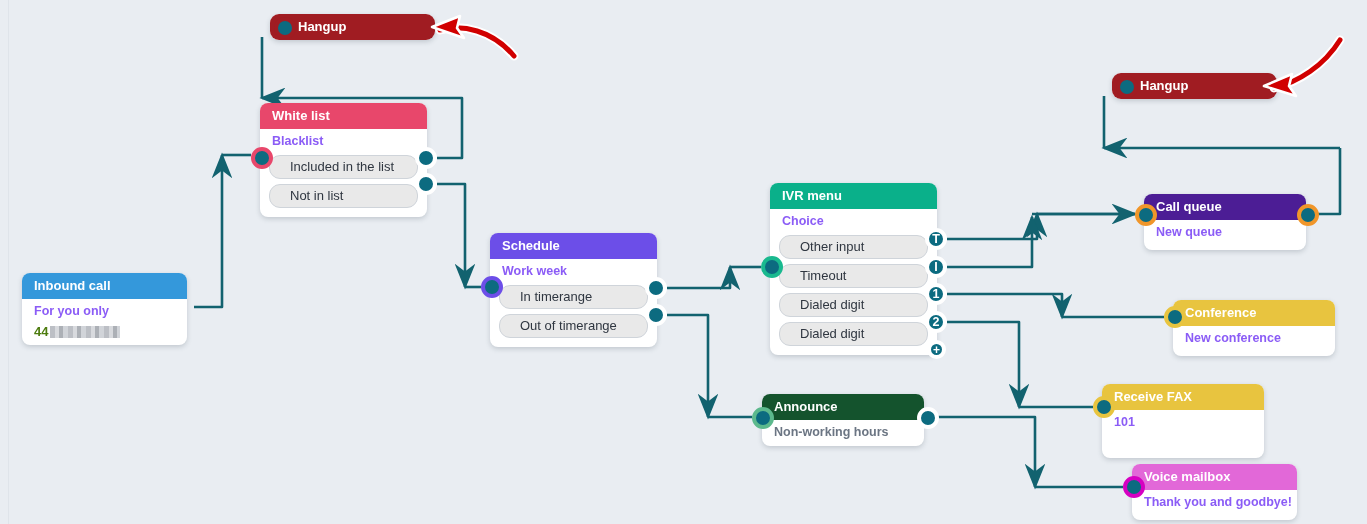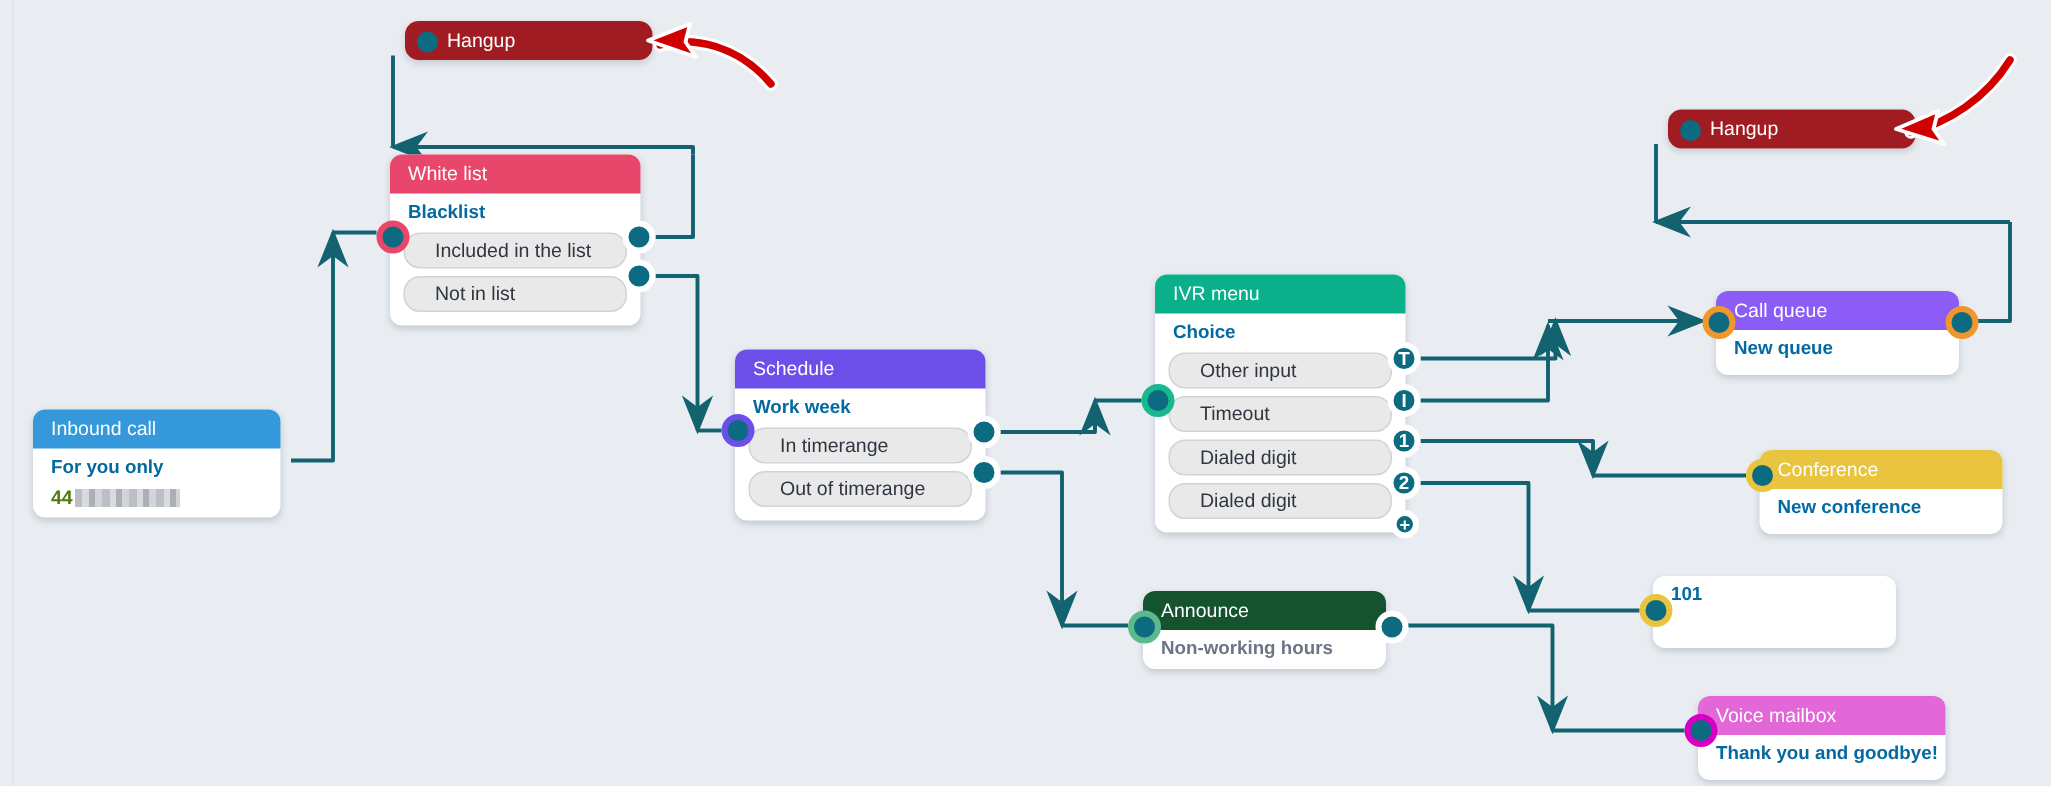--- a/index.html
+++ b/index.html
@@ -18,28 +18,28 @@
   .node{
     position:absolute;
     border-radius:8px;
     background:#ffffff;
     box-shadow:0 2px 5px rgba(60,72,88,.22);
     overflow:visible;
   }
   .node .hdr{
     border-radius:8px 8px 0 0;
     color:#ffffff;
-    font-weight:normal;
+    font-weight:bold;
     font-size:13px;
     padding:5px 10px 5px 28px;
     line-height:16px;
     white-space:nowrap;
   }
   .node .sub{
-    color:#0369a1;
+    color:#8b5cf6;
     font-size:12.5px;
     font-weight:bold;
     padding:5px 10px 6px 12px;
     line-height:15px;
     white-space:nowrap;
   }
   .node .body{padding-bottom:7px;}
   .row{
     position:relative;
     margin:0 9px 5px 9px;
@@ -227,33 +227,34 @@
   </div>
   <div class="dot ring" style="left:1116px;top:76px;background:#0c6b80;border-color:#a01c22;"></div>
 
   <svg class="ann" style="left:1258px;top:34px;" width="100" height="66" viewBox="0 0 100 66">
     <path d="M16,54 C40,48 66,32 82,6" stroke="#ffffff" stroke-width="9" fill="none" stroke-linecap="round"></path>
     <path d="M16,54 C40,48 66,32 82,6" stroke="#d10000" stroke-width="5" fill="none" stroke-linecap="round"></path>
     <path d="M6,52 L34,40 L31,52 L38,62 Z" fill="#d10000" stroke="#ffffff" stroke-width="2.6" stroke-linejoin="round"></path>
   </svg>
 
   <div class="node" style="left:1144px;top:194px;width:162px;">
-    <div class="hdr" style="background:#8b5cf6;padding-left:12px;">Call queue</div>
+    <div class="hdr" style="background:#4c1d95;padding-left:12px;">Call queue</div>
     <div class="sub" style="padding-bottom:10px;">New queue</div>
   </div>
   <div class="dot ring" style="left:1135px;top:204px;background:#0c6b80;border-color:#f0962a;"></div>
   <div class="dot ring" style="left:1297px;top:204px;background:#0c6b80;border-color:#f0962a;"></div>
 
   <div class="node" style="left:1173px;top:300px;width:162px;">
     <div class="hdr" style="background:#e8c43f;padding-left:12px;">Conference</div>
     <div class="sub" style="padding-bottom:10px;">New conference</div>
   </div>
   <div class="dot ring" style="left:1164px;top:306px;background:#0c6b80;border-color:#e8c43f;"></div>
 
   <div class="node" style="left:1102px;top:384px;width:162px;">
+    <div class="hdr" style="background:#e8c43f;padding-left:12px;">Receive FAX</div>
     <div class="sub" style="padding-bottom:28px;">101</div>
   </div>
   <div class="dot ring" style="left:1093px;top:396px;background:#0c6b80;border-color:#e8c43f;"></div>
 
   <div class="node" style="left:1132px;top:464px;width:165px;">
     <div class="hdr" style="background:#e268d8;padding-left:12px;">Voice mailbox</div>
     <div class="sub" style="padding-bottom:10px;">Thank you and goodbye!</div>
   </div>
   <div class="dot ring" style="left:1123px;top:476px;background:#0c6b80;border-color:#d600c2;"></div>
 

